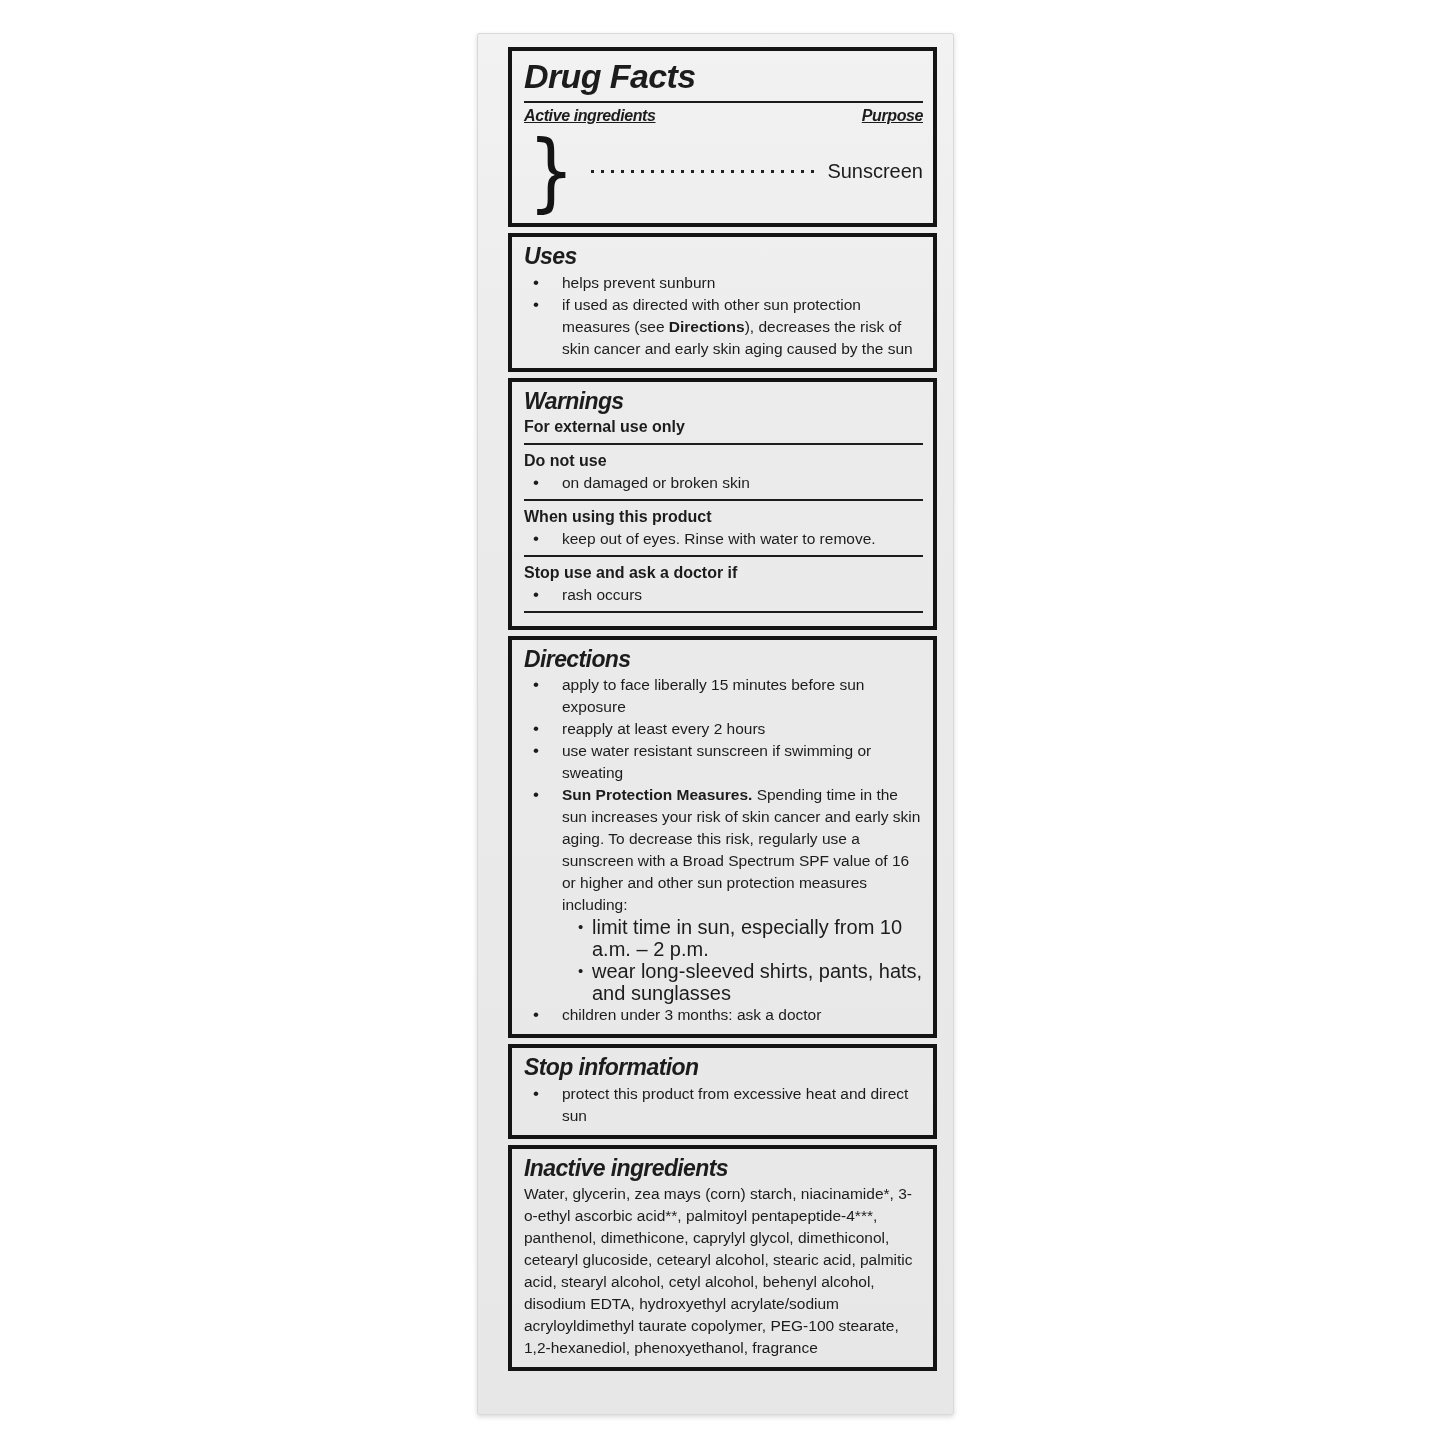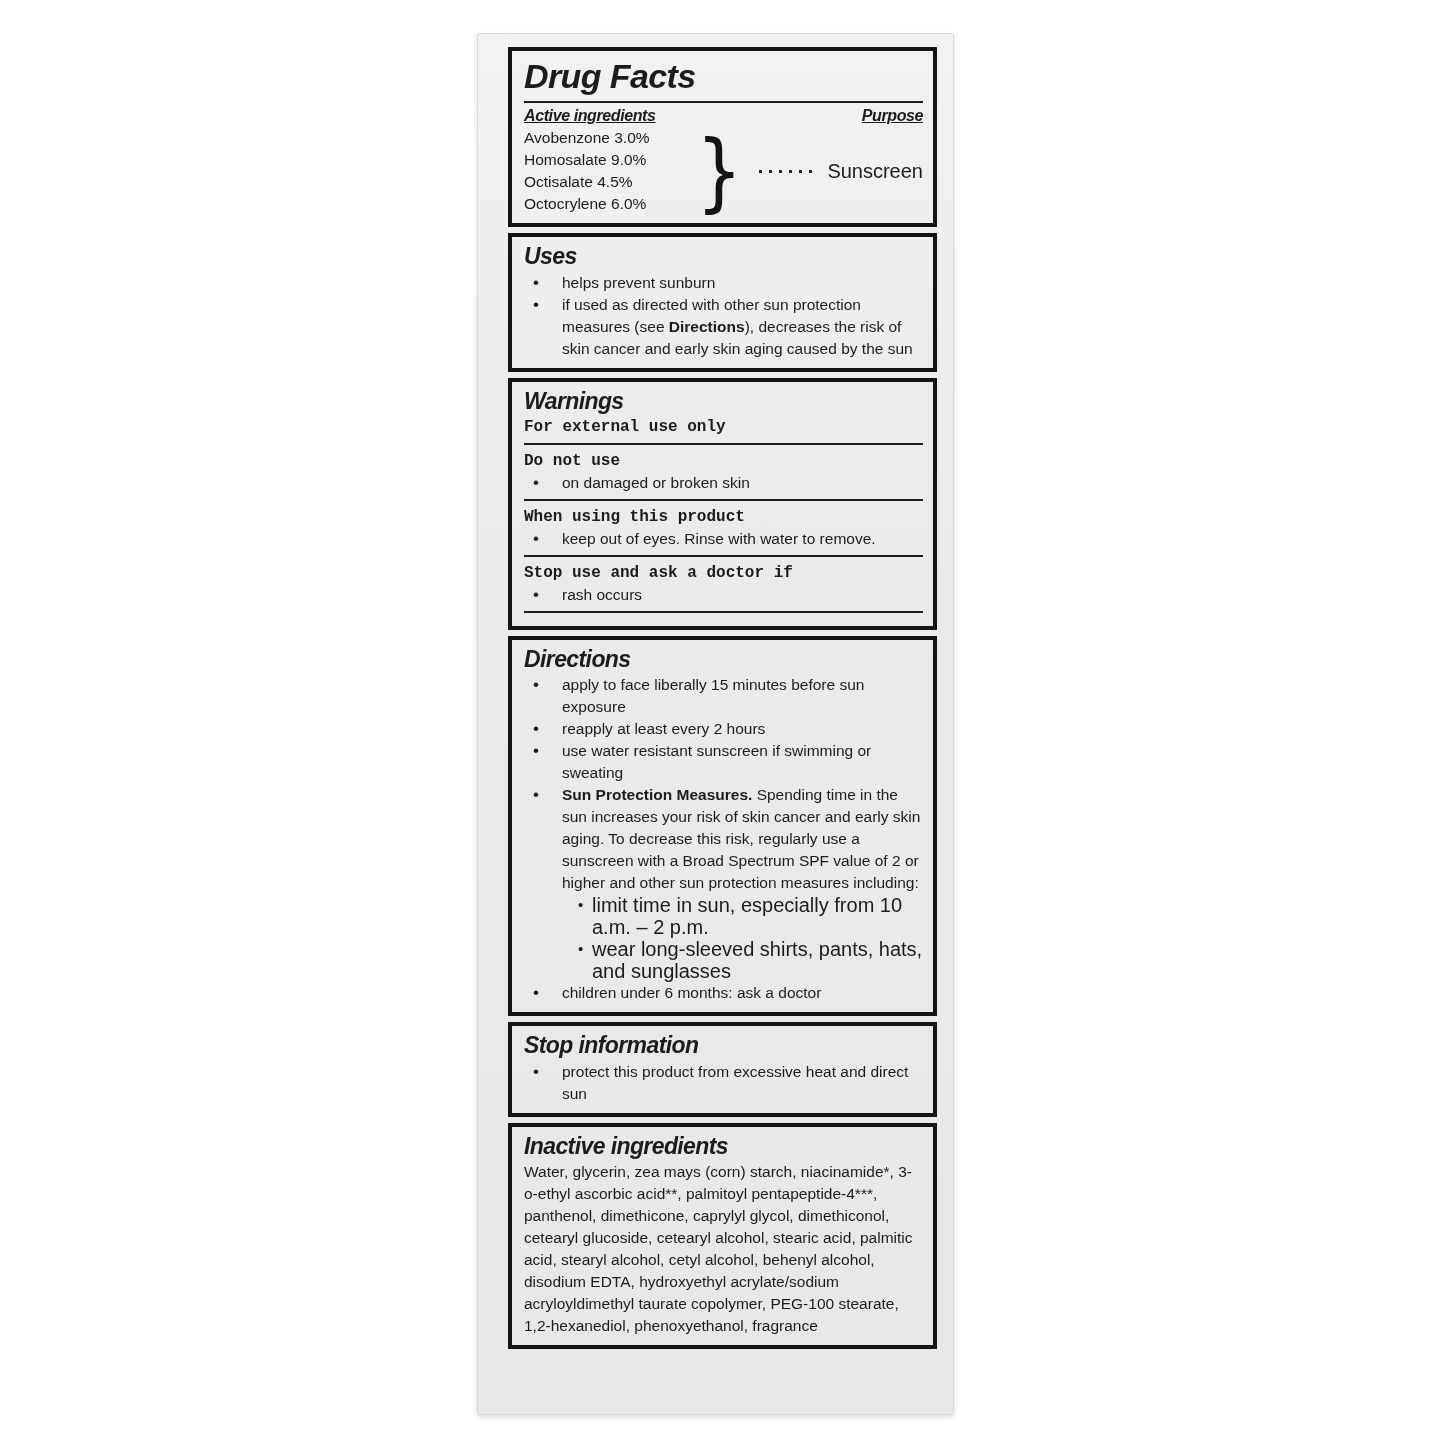--- a/index.html
+++ b/index.html
@@ -39,21 +39,21 @@
   .title-rule { border: none; border-top: 2px solid #1c1c1c; margin: 5px 0 4px 0; }
   .thin-rule  { border: none; border-top: 2px solid #1c1c1c; margin: 5px 0 5px 0; }
   .ai-header {
     display: flex; justify-content: space-between; align-items: flex-start;
     font-size: 16px; font-weight: bold; font-style: italic;
     letter-spacing: -0.4px;
     margin-bottom: 2px;
     text-decoration: underline;
   }
   .body-text { font-size: 15.5px; line-height: 22px; }
-  .bold-sub { font-size: 16px; font-weight: bold; line-height: 22px; font-family: Liberation Mono, monospace; }
+  .bold-sub { font-size: 16px; font-weight: bold; line-height: 22px; }
   .ingredients-row { display: flex; align-items: center; }
   .ingredient-list { width: 168px; flex: none; }
   .brace {
     flex: none;
     font-family: "DejaVu Sans", sans-serif;
     font-size: 86px;
     font-weight: 400;
     line-height: 88px;
     transform: scaleX(0.85);
     margin: 0 4px 0 0;
@@ -98,26 +98,20 @@
 <div class="label-panel">
 
   <div class="fact-box">
     <div class="section-title df-title">Drug Facts</div>
     <hr class="title-rule">
     <div class="ai-header">
       <span>Active ingredients</span>
       <span>Purpose</span>
     </div>
     <div class="ingredients-row">
-      <div class="ingredient-list body-text">
-        <div>Avobenzone 3.0%</div>
-        <div>Homosalate 9.0%</div>
-        <div>Octisalate 4.5%</div>
-        <div>Octocrylene 6.0%</div>
-      </div>
       <div class="brace">}</div>
       <div class="dot-leader"></div>
       <div class="purpose-value">Sunscreen</div>
     </div>
   </div>
 
   <div class="fact-box">
     <div class="section-title">Uses</div>
     <ul class="fact-bullets">
       <li>helps prevent sunburn</li>
@@ -146,27 +140,27 @@
     <hr class="thin-rule">
   </div>
 
   <div class="fact-box">
     <div class="section-title">Directions</div>
     <ul class="fact-bullets">
       <li>apply to face liberally 15 minutes before sun exposure</li>
       <li>reapply at least every 2 hours</li>
       <li>use water resistant sunscreen if swimming or sweating</li>
       <li>
-        <b class="inline-bold">Sun Protection Measures.</b><span> Spending time in the sun increases your risk of skin cancer and early skin aging. To decrease this risk, regularly use a sunscreen with a Broad Spectrum SPF value of 2 or higher and other sun protection measures including:</span>
+        <b class="inline-bold">Sun Protection Measures.</b><span> Spending time in the sun increases your risk of skin cancer and early skin aging. To decrease this risk, regularly use a sunscreen with a Broad Spectrum SPF value of 16 or higher and other sun protection measures including:</span>
         <ul class="sub-bullets">
           <li>limit time in sun, especially from 10 a.m. – 2 p.m.</li>
           <li>wear long-sleeved shirts, pants, hats, and sunglasses</li>
         </ul>
       </li>
-      <li>children under 6 months: ask a doctor</li>
+      <li>children under 3 months: ask a doctor</li>
     </ul>
   </div>
 
   <div class="fact-box">
     <div class="section-title">Stop information</div>
     <ul class="fact-bullets">
       <li>protect this product from excessive heat and direct sun</li>
     </ul>
   </div>
 

